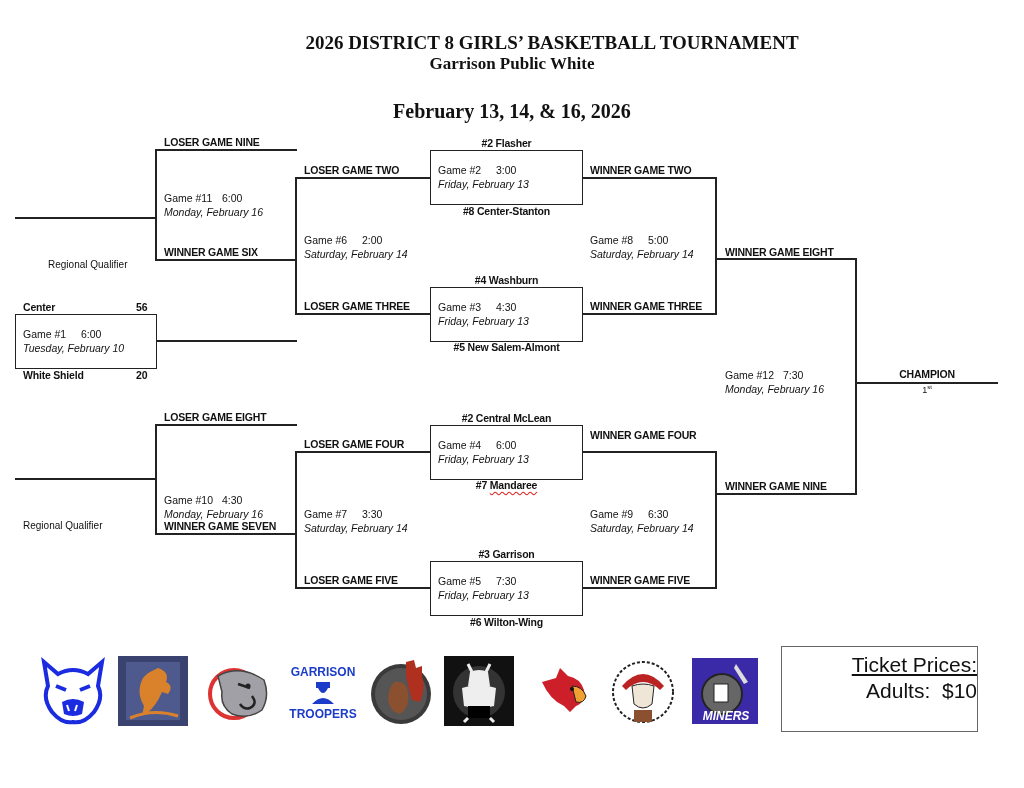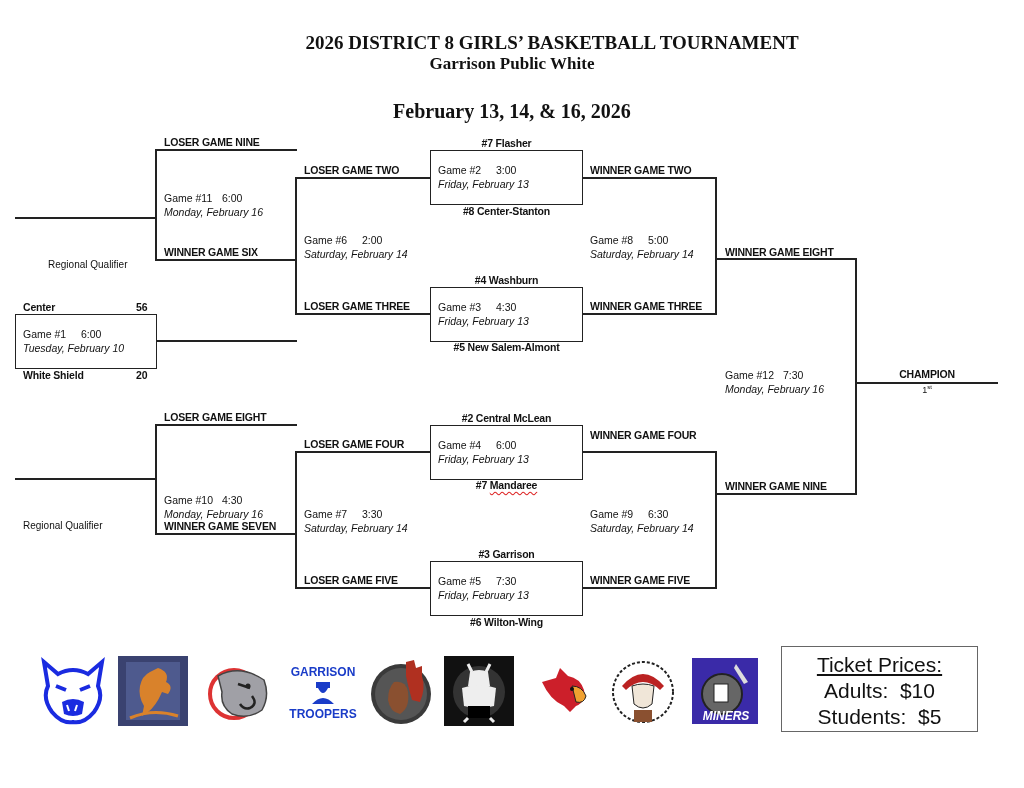--- a/index.html
+++ b/index.html
@@ -15,21 +15,21 @@
   .lbl { position:absolute; font-weight:bold; font-size:10.5px; letter-spacing:-0.2px; white-space:nowrap; }
   .gm { position:absolute; font-size:10.5px; line-height:14px; white-space:nowrap; }
   .gm .num { display:inline-block; width:58px; }
   .gm .date { font-style:italic; display:block; }
   .ctr { text-align:center; }
   .rq { position:absolute; font-size:10px; white-space:nowrap;margin-top:40px; }
   .score { position:absolute; font-weight:bold; font-size:10.5px; }
   .sup { font-size:6px; vertical-align:super; }
   .squiggle { text-decoration: underline wavy #d22; text-underline-offset:2px; }
   .logo { position:absolute; top:656px; width:70px; height:70px; display:flex; align-items:center; justify-content:center; }
-  .ticket { position:absolute; left:781px; top:646px; width:197px; height:86px; border:1.5px solid #666; box-sizing:border-box; text-align:center; font-size:21px; line-height:26px; padding-top:5px; }
+  .ticket { position:absolute; left:781px; top:646px; width:197px; height:86px; border:1.5px solid #666; box-sizing:border-box; text-align:right; font-size:21px; line-height:26px; padding-top:5px; }
   .ticket .head { text-decoration:underline; }
 </style>
 </head>
 <body>
 
 <div class="title t1">2026 DISTRICT 8 GIRLS’ BASKETBALL TOURNAMENT</div>
 <div class="title t2">Garrison Public White</div>
 <div class="title t3">February 13, 14, &amp; 16, 2026</div>
 
 <div class="ln h" style="left:156px; top:149px; width:141px;"></div>
@@ -88,21 +88,21 @@
 <div class="lbl" style="left:23px; top:369px;">White Shield</div>
 <div class="score" style="left:136px; top:369px;">20</div>
 
 <div class="lbl" style="left:304px; top:164px;">LOSER GAME TWO</div>
 <div class="gm" style="left:304px; top:233px;">
   <span class="num">Game #6</span><span>2:00</span>
   <span class="date">Saturday, February 14</span>
 </div>
 <div class="lbl" style="left:304px; top:300px;">LOSER GAME THREE</div>
 
-<div class="lbl ctr" style="left:430px; width:153px; top:137px;">#7 Flasher</div>
+<div class="lbl ctr" style="left:430px; width:153px; top:137px;">#2 Flasher</div>
 <div class="gm" style="left:438px; top:163px;">
   <span class="num">Game #2</span><span>3:00</span>
   <span class="date">Friday, February 13</span>
 </div>
 <div class="lbl ctr" style="left:430px; width:153px; top:205px;">#8 Center-Stanton</div>
 
 <div class="lbl ctr" style="left:430px; width:153px; top:274px;">#4 Washburn</div>
 <div class="gm" style="left:438px; top:300px;">
   <span class="num">Game #3</span><span>4:30</span>
   <span class="date">Friday, February 13</span>
@@ -233,14 +233,13 @@
     <circle cx="32" cy="38" r="20" fill="#666" stroke="#222" stroke-width="2"></circle>
     <path d="M46 8 L58 26 L54 28 L44 12 Z" fill="#ddd"></path>
     <rect x="24" y="28" width="14" height="18" fill="#fff" stroke="#222" stroke-width="1"></rect>
     <text x="36" y="64" text-anchor="middle" font-family="Liberation Sans, sans-serif" font-weight="bold" font-style="italic" font-size="12" fill="#fff">MINERS</text>
   </svg>
 </div>
 
 <div class="ticket">
   <div class="head">Ticket Prices:</div>
   <div style="white-space:pre;">Adults:  $10</div>
-  <div style="white-space:pre;">Students:  $5</div>
 </div>
 
 </body></html>

